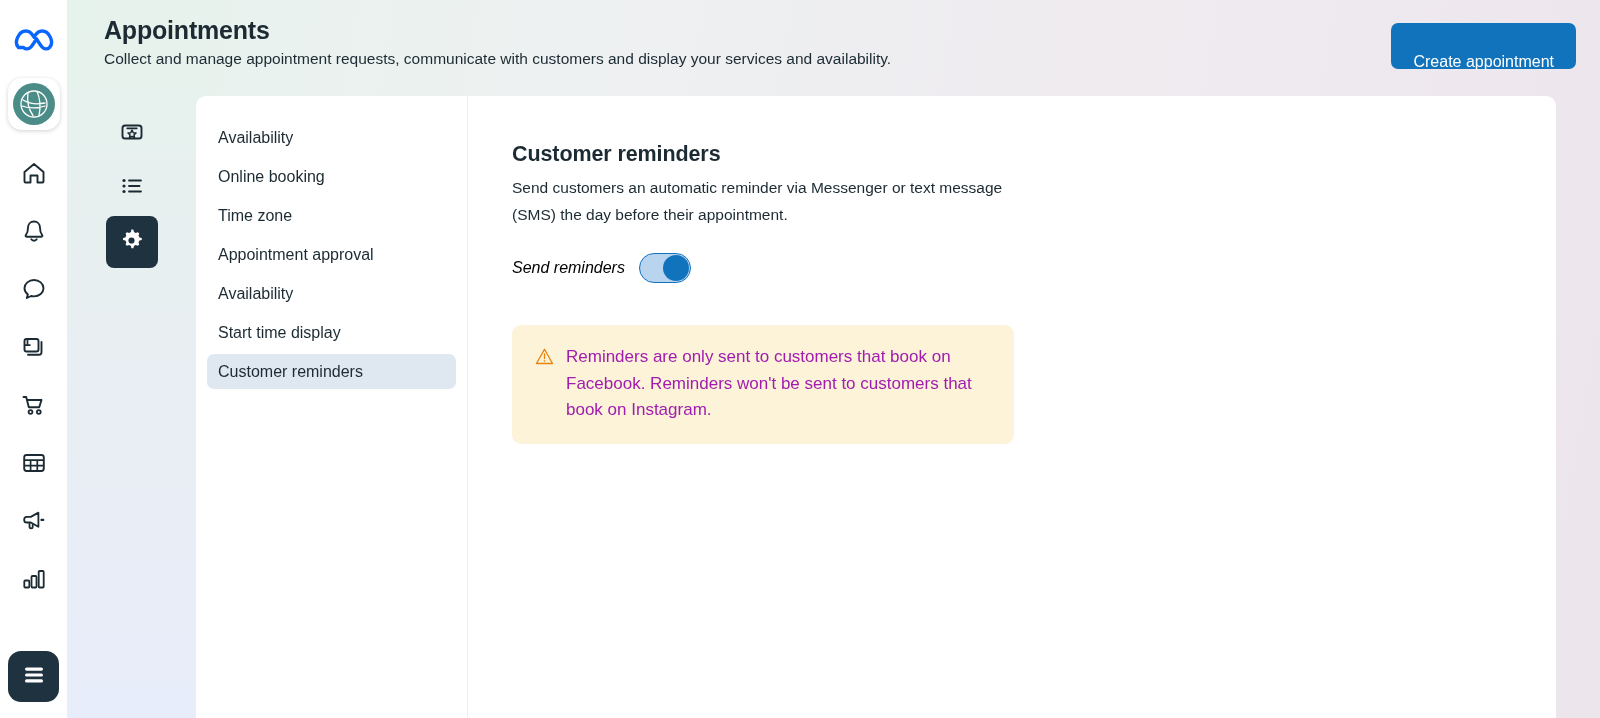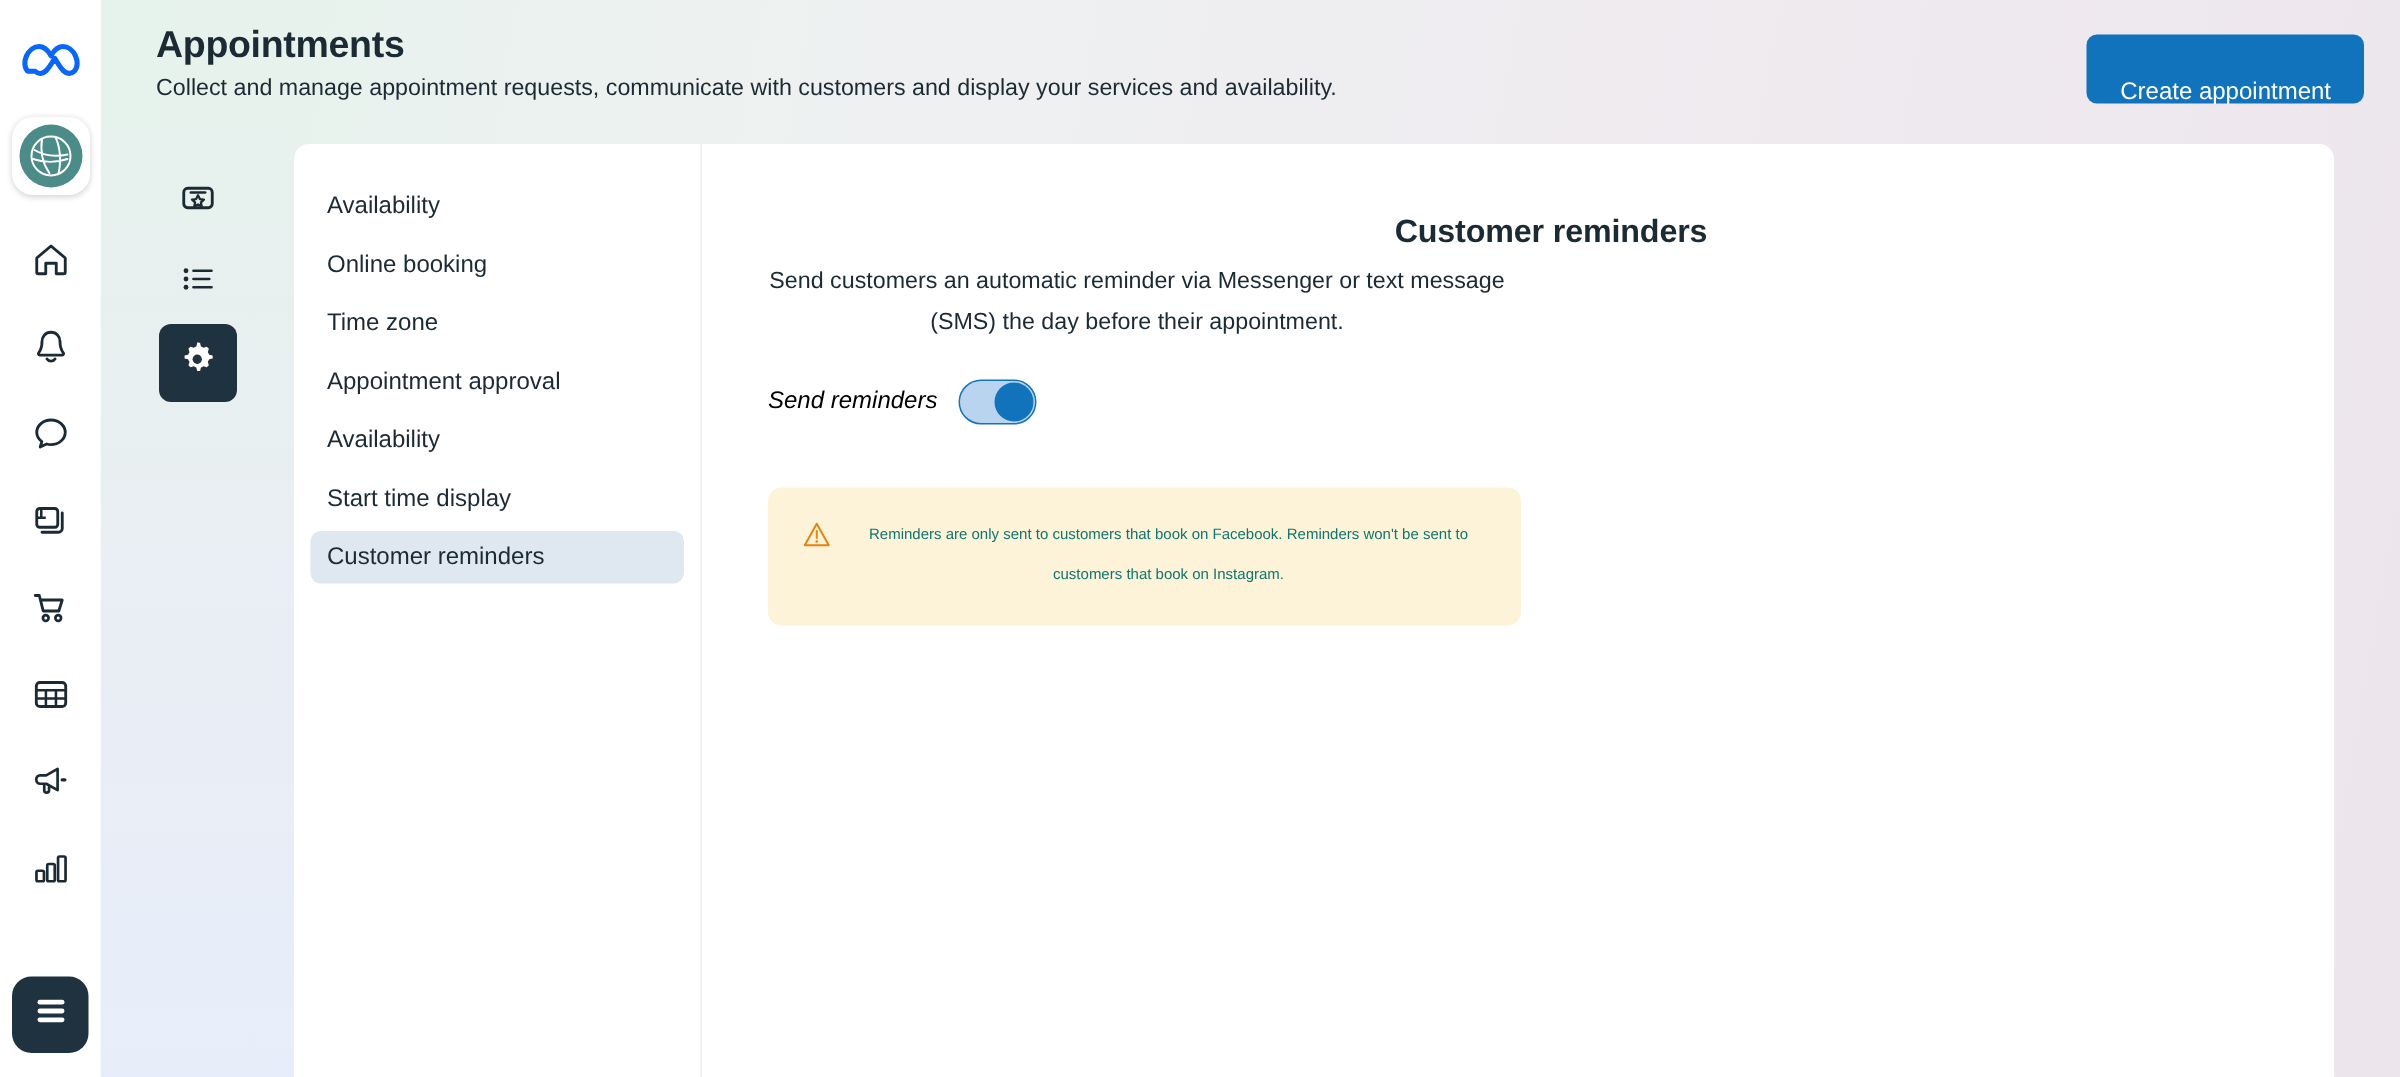--- a/index.html
+++ b/index.html
@@ -102,21 +102,20 @@
   }
   .srail-btn.active { background: #1f323f; }
 
   
   .content-card {
     position: absolute; left: 196px; top: 96px;
     width: 1360px; height: 622px;
     background: #ffffff;
     border-radius: 10px 10px 0 0;
     overflow: hidden;
-    text-align: center;
   }
 
   
   .settings-nav {
     position: absolute; left: 0; top: 0;
     width: 272px; height: 622px;
     border-right: 1px solid #eceef0;
     padding-top: 24px;
   }
   .nav-item {
@@ -162,21 +161,21 @@
   .notice {
     margin-top: 42px;
     width: 502px;
     background: #fcf3d9;
     border-radius: 9px;
     padding: 19px 22px 20px 23px;
     display: flex; gap: 12px;
   }
   .notice-icon { flex: 0 0 auto; padding-top: 3px; }
   .notice-text {
-    font-size: 10px; color: #0f766e; line-height: 26.5px;
+    font-size: 17px; color: #a21caf; line-height: 26.5px;
   }
 </style>
 </head>
 <body>
 
 <div id="app">
 
   <div class="page-bg"></div>
 
   <div class="left-rail">

